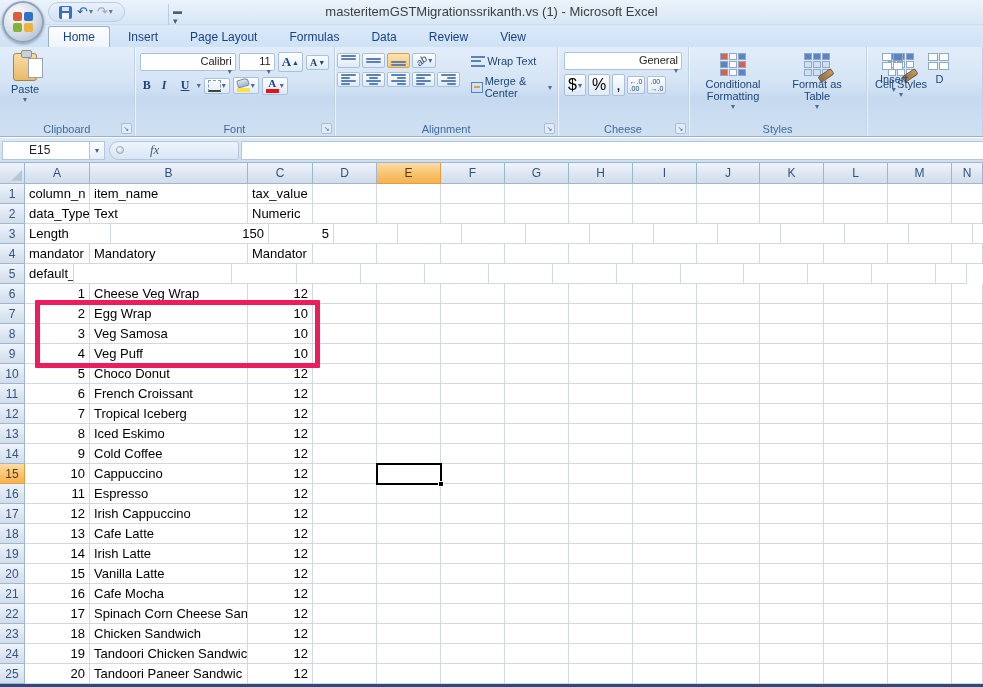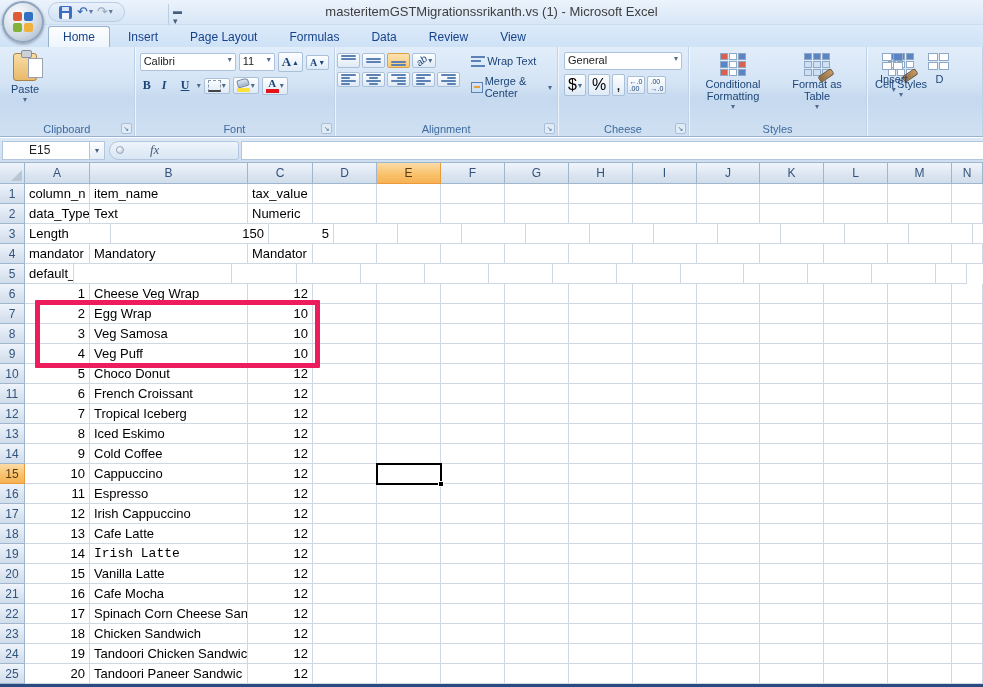--- a/index.html
+++ b/index.html
@@ -66,21 +66,21 @@
   .clipic:before { content:""; position:absolute; top:-4px; left:7px; width:9px; height:6px;
     background:#ccd1d8; border:1px solid #8a909a; border-radius:2px; }
   .clipic .page { position:absolute; right:-7px; top:4px; width:15px; height:20px;
     background:#fff; border:1px solid #9aa2ad; }
   .clipcol { display:flex; flex-direction:column; gap:3px; padding-top:3px; }
 
   
   .g-font { width:203px; }
   .fontrow { display:flex; gap:3px; padding:2px 3px; align-items:center; }
   .combo { background:#fff; border:1px solid #abc1de; border-radius:2px; font-size:11px;
-    color:#222; display:flex; align-items:flex-start; justify-content:space-between; padding:1px 3px; height:18px; }
+    color:#222; display:flex; align-items:flex-end; justify-content:space-between; padding:1px 3px; height:18px;flex-direction:column; }
   .fname { width:96px; } .fsize { width:36px; }
   .bial { font-family:"Liberation Serif", serif; font-weight:bold; font-size:12px; width:16px; text-align:center; }
   .ital { font-style:italic; } .undl { text-decoration:underline; }
   .growA { font-family:"Liberation Serif", serif; font-weight:bold; color:#1d4577; }
   .bordic { width:13px; height:12px; border:1px dashed #8a97a8; border-bottom:2px solid #444; }
   .coloric { display:flex; flex-direction:column; align-items:center; line-height:9px; }
   .coloric .bar { width:13px; height:4px; margin-top:1px; }
   .bucket { width:12px; height:8px; background:linear-gradient(#dfe7f2,#9fb3cc);
     border:1px solid #76879e; border-radius:2px 4px 2px 2px; transform:rotate(-15deg); }
 
@@ -803,21 +803,21 @@
         <div class="cell" style="width: 64px;"></div>
         <div class="cell" style="width: 63px;"></div>
         <div class="cell" style="width: 64px;"></div>
         <div class="cell" style="width: 64px;"></div>
         <div class="cell" style="width: 64px;"></div>
         <div class="cell" style="width: 31px;"></div>
       </div>
       <div class="grow">
         <div class="rh">19</div>
         <div class="cell num" style="width: 65px;">14</div>
-        <div class="cell" style="width: 158px; font-family: Liberation Mono, monospace;">Irish Latte</div>
+        <div class="cell" style="width: 158px;">Irish Latte</div>
         <div class="cell num" style="width: 65px;">12</div>
         <div class="cell" style="width: 64px;"></div>
         <div class="cell" style="width: 64px;"></div>
         <div class="cell" style="width: 64px;"></div>
         <div class="cell" style="width: 64px;"></div>
         <div class="cell" style="width: 64px;"></div>
         <div class="cell" style="width: 64px;"></div>
         <div class="cell" style="width: 63px;"></div>
         <div class="cell" style="width: 64px;"></div>
         <div class="cell" style="width: 64px;"></div>

